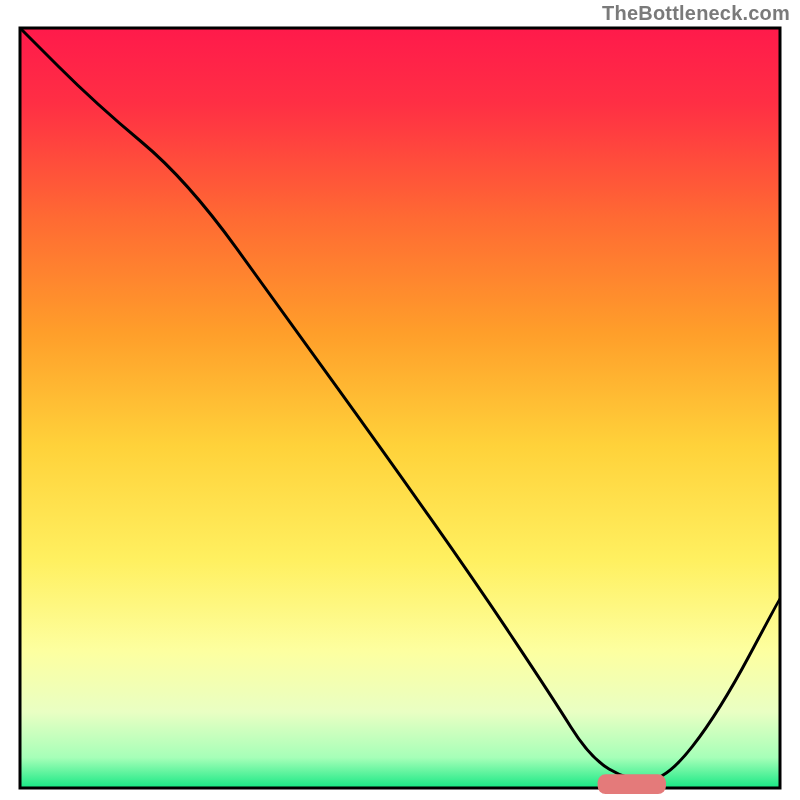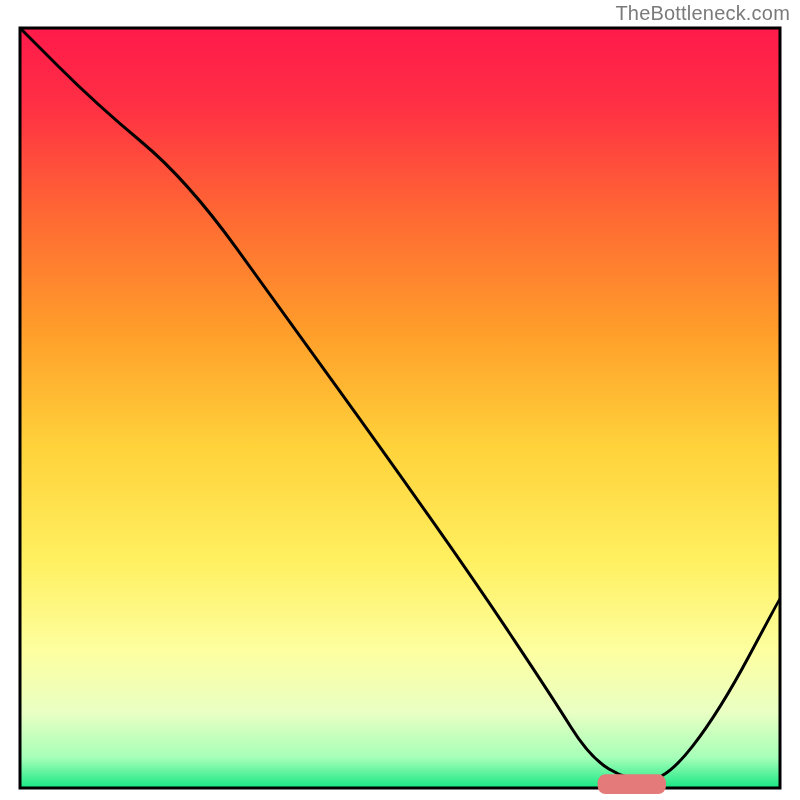--- a/index.html
+++ b/index.html
@@ -13,21 +13,21 @@
   .stage {
     position: relative;
     width: 800px;
     height: 800px;
   }
   .attribution {
     position: absolute;
     top: 2px;
     right: 10px;
     font-size: 20px;
-    font-weight: normal;
+    font-weight: bold;
     color: #7a7a7a;
     letter-spacing: 0.2px;
   }
   svg {
     position: absolute;
     top: 0;
     left: 0;
   }
 </style>
 </head>

